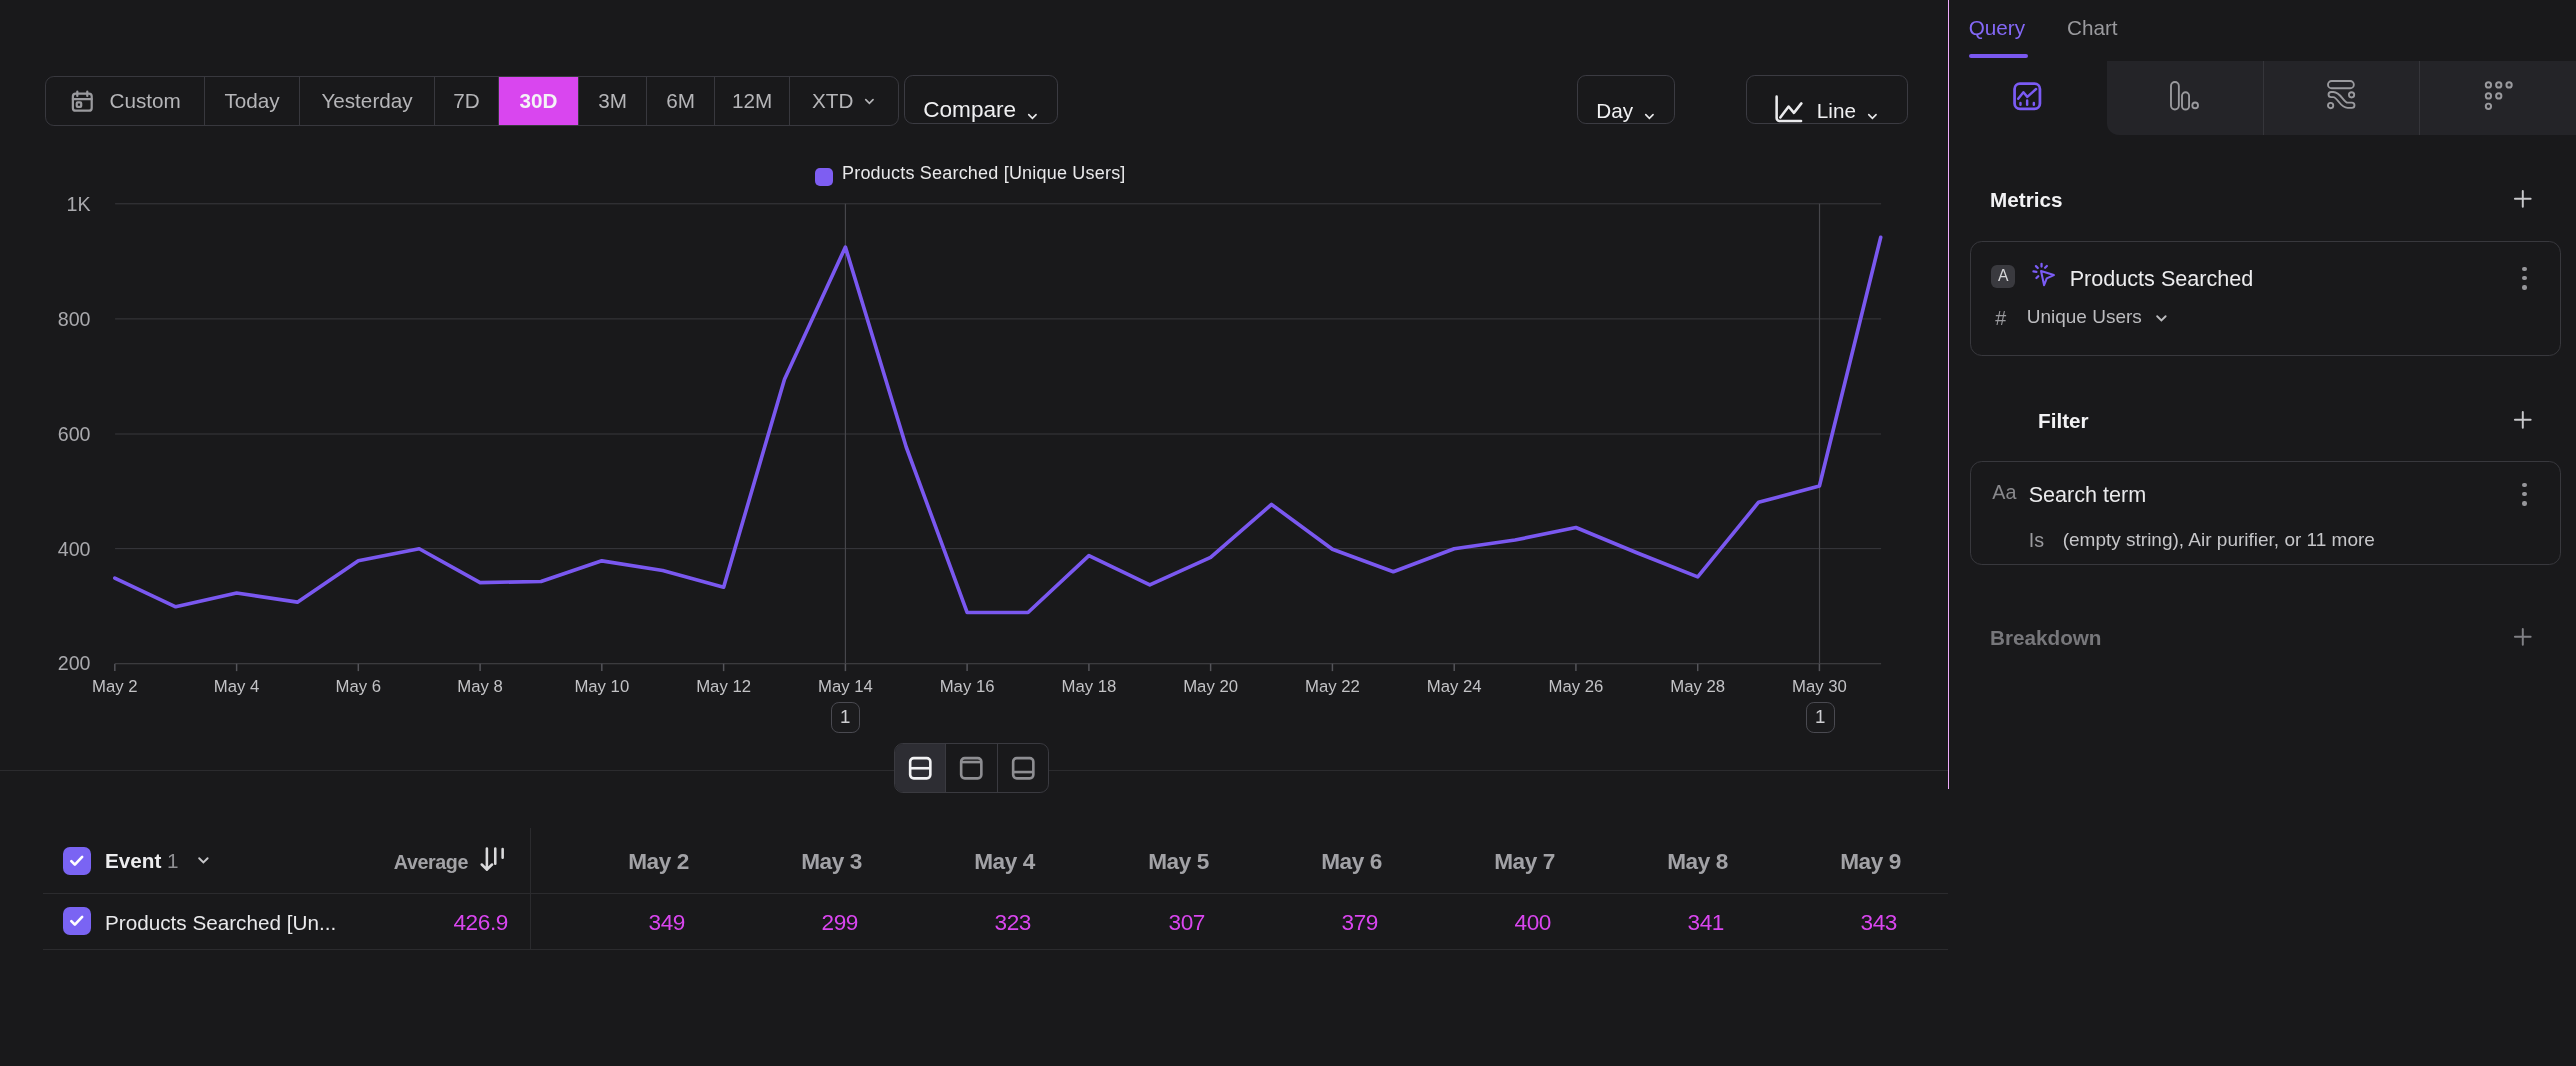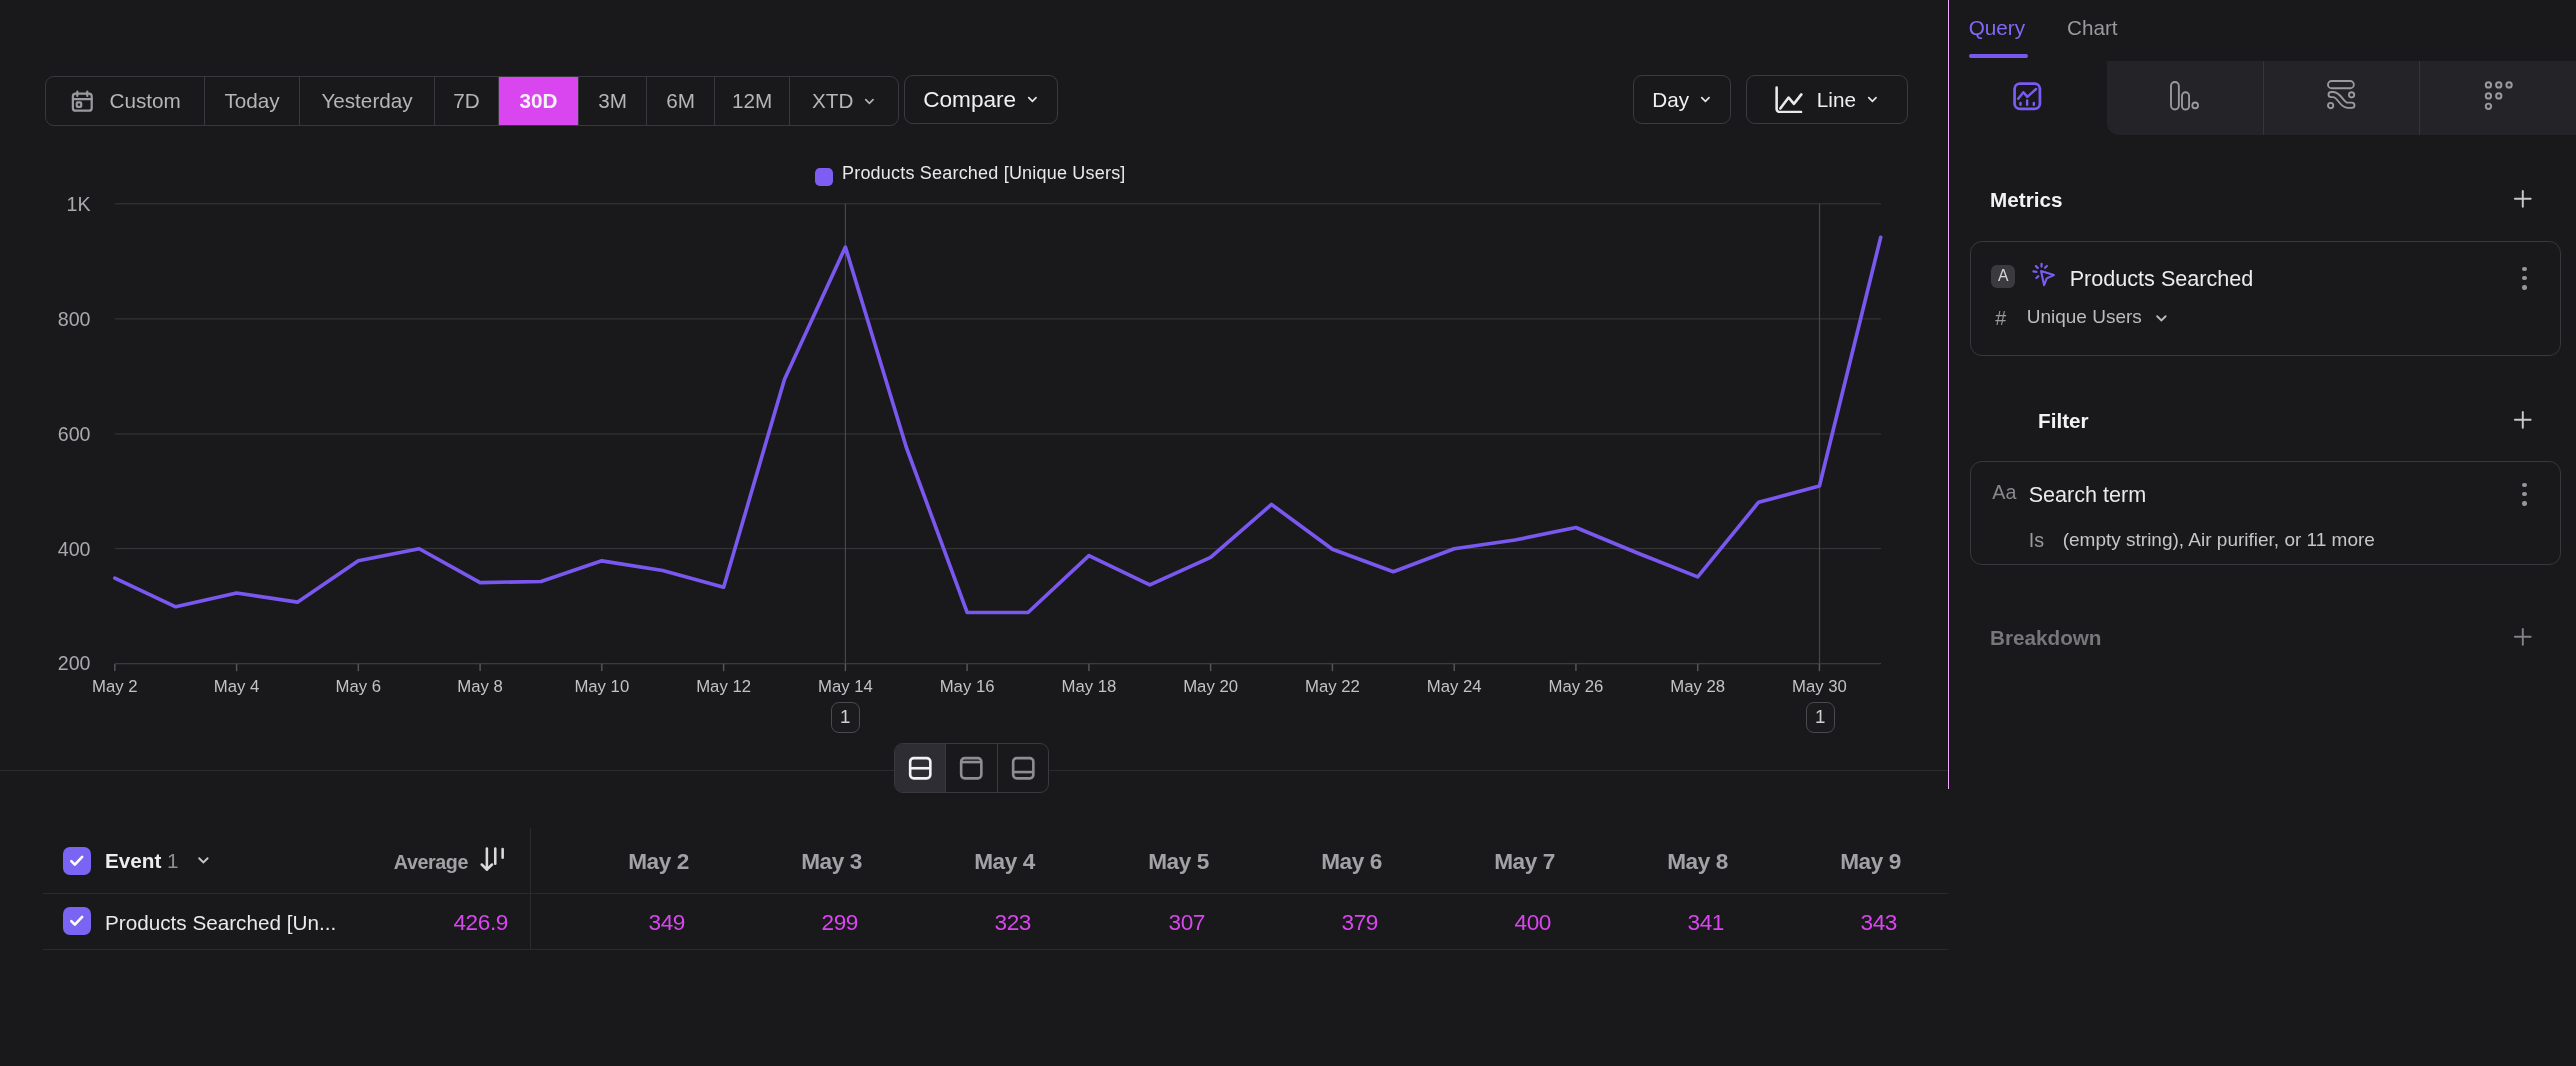--- a/index.html
+++ b/index.html
@@ -3,21 +3,21 @@
 <meta charset="utf-8">
 <style>
   * { margin:0; padding:0; box-sizing:border-box; }
   html,body { -webkit-font-smoothing:antialiased; width:2576px; height:1067px; background:#19191b; font-family:"Liberation Sans", sans-serif; overflow:hidden; position:relative; }
   .abs { position:absolute; }
   
   .datebar { left:45px; top:76px; width:854px; height:50px; border:1px solid #38383e; border-radius:8.9px; display:flex; align-items:stretch; color:#b5b5b8; font-size:20.7px; }
   .datebar .seg { display:flex; align-items:center; justify-content:center; border-right:1px solid #38383e; }
   .datebar .seg:last-child { border-right:none; }
   .seg.sel { background:#d946ef; color:#f4f4f6; font-weight:bold; }
-  .btn { border:1px solid #3b3b42; border-radius:8.9px; display:flex; align-items:center; justify-content:center; color:#f0f0f2; }
+  .btn { border:1px solid #3b3b42; border-radius:8.9px; display:flex; align-items:flex-end; justify-content:center; color:#f0f0f2; }
   .chev { width:12.8px; height:12.8px; margin-left:9.8px; }
   
   .legend-sq { left:815px; top:168px; width:17.7px; height:17.7px; border-radius:4.9px; background:#7e5ef2; }
   .legend-tx { left:842px; top:163px; font-size:18px; font-weight:500; color:#e9e9eb; letter-spacing:0.2px; }
   
   .hline { height:1px; background:#2b2b2e; }
   .vline { width:1px; background:#2b2b2e; }
   .checkbox { width:27.6px; height:27.6px; border-radius:6.9px; background:#7a64f3; display:flex; align-items:center; justify-content:center; }
   .th { color:#a2a2a6; font-weight:700; font-size:22.6px; letter-spacing:-0.4px; }
   .td { color:#d946ef; font-size:22.6px; letter-spacing:-0.4px; }
@@ -59,21 +59,21 @@
     <svg class="chev" viewBox="0 0 14 14" fill="none" stroke="#b5b5b8" stroke-width="1.8" stroke-linecap="round">
           <path d="M3 5l4 4 4-4"></path>
         </svg>
   </div>
 </div>
 <div class="abs btn" style="left:904px; top:75px; width:154px; height:49px; font-size:22.6px;">Compare
   <svg class="chev" viewBox="0 0 14 14" fill="none" stroke="#e8e8ea" stroke-width="1.8" stroke-linecap="round">
         <path d="M3 5l4 4 4-4"></path>
       </svg>
 </div>
-<div class="abs btn" style="left:1633px; top:75px; width:98px; height:49px; font-size:20.7px;">Day
+<div class="abs btn" style="left:1577px; top:75px; width:98px; height:49px; font-size:20.7px;">Day
   <svg class="chev" viewBox="0 0 14 14" fill="none" stroke="#e8e8ea" stroke-width="1.8" stroke-linecap="round">
         <path d="M3 5l4 4 4-4"></path>
       </svg>
 </div>
 <div class="abs btn" style="left:1746px; top:75px; width:162px; height:49px; font-size:20.7px;">
   <svg width="27.6" height="27.6" viewBox="0 0 27 27" fill="none" stroke="#ebebed" stroke-width="2.5" stroke-linecap="round" stroke-linejoin="round" style="margin-right:13.8px;">
     <path d="M1.6 1.6v20.9a2.9 2.9 0 0 0 2.9 2.9h21"></path>
         <path d="M5.2 22 L13.3 11.3 L18.5 17.5 L25.8 8.2"></path>
   </svg>
   Line

